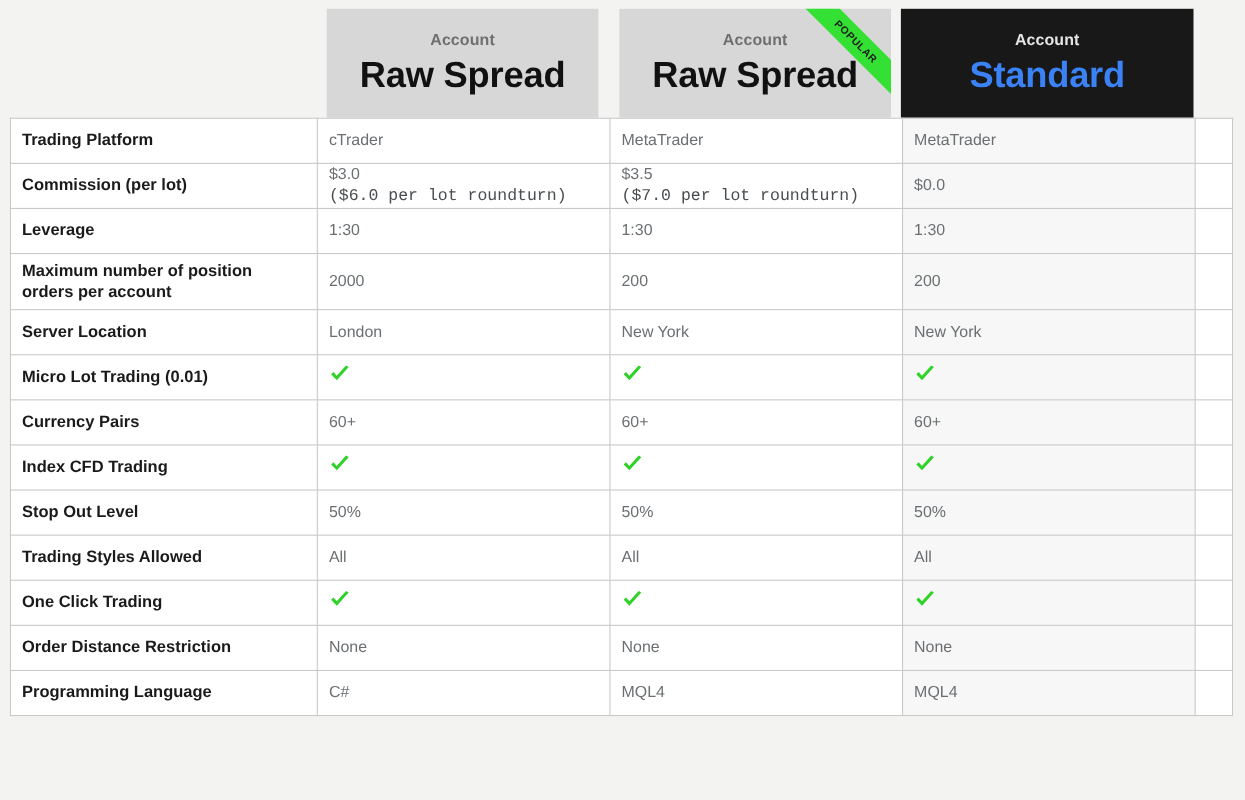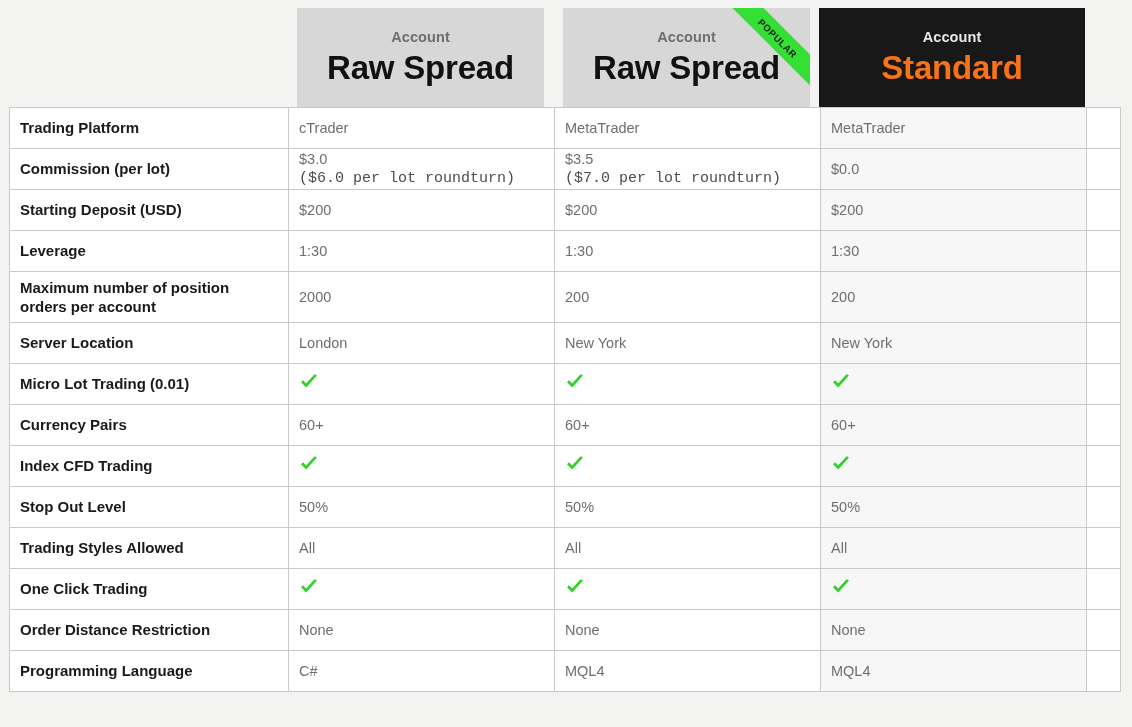--- a/index.html
+++ b/index.html
@@ -55,21 +55,21 @@
   }
   .head-card.c3 .head-kicker { color: #e6e6e6; }
 
   .head-title {
     font-size: 33px;
     font-weight: bold;
     color: #111111;
     line-height: 1.2;
     letter-spacing: -0.2px;
   }
-  .head-card.c3 .head-title { color: #f97316; }
+  .head-card.c3 .head-title { color: #3b82f6; }
 
   
   .ribbon {
     position: absolute;
     top: 19px;
     right: -34px;
     width: 132px;
     height: 22px;
     background: #34e033;
     transform: rotate(45deg);
@@ -188,27 +188,20 @@
             <td class="tail"></td>
           </tr>
           <tr class="row-tall">
             <td class="label">Commission (per lot)</td>
             <td class="val"><span>$3.0</span><span class="sub">($6.0 per lot roundturn)</span></td>
             <td class="val"><span>$3.5</span><span class="sub">($7.0 per lot roundturn)</span></td>
             <td class="val shaded">$0.0</td>
             <td class="tail"></td>
           </tr>
           <tr class="row-tall">
-            <td class="label">Starting Deposit (USD)</td>
-            <td class="val">$200</td>
-            <td class="val">$200</td>
-            <td class="val shaded">$200</td>
-            <td class="tail"></td>
-          </tr>
-          <tr class="row-tall">
             <td class="label">Leverage</td>
             <td class="val">1:30</td>
             <td class="val">1:30</td>
             <td class="val shaded">1:30</td>
             <td class="tail"></td>
           </tr>
           <tr class="row-two">
             <td class="label">Maximum number of position orders per account</td>
             <td class="val">2000</td>
             <td class="val">200</td>

